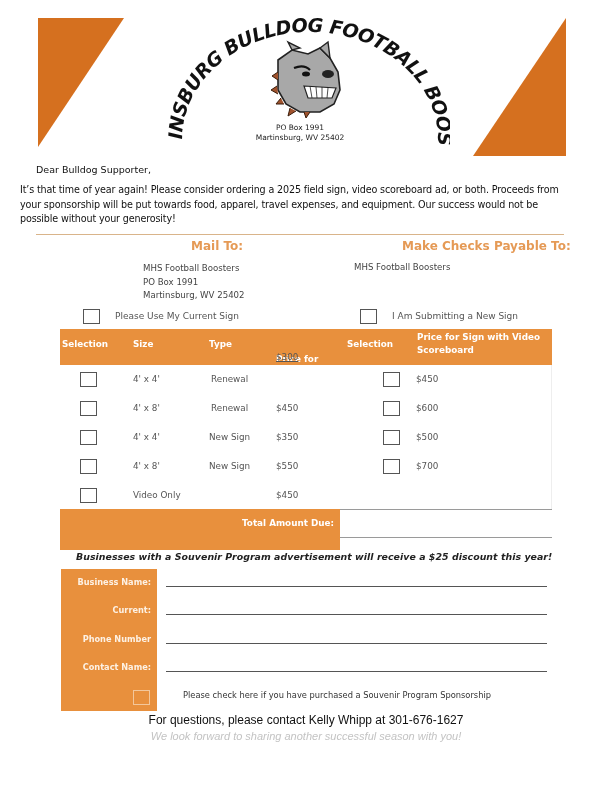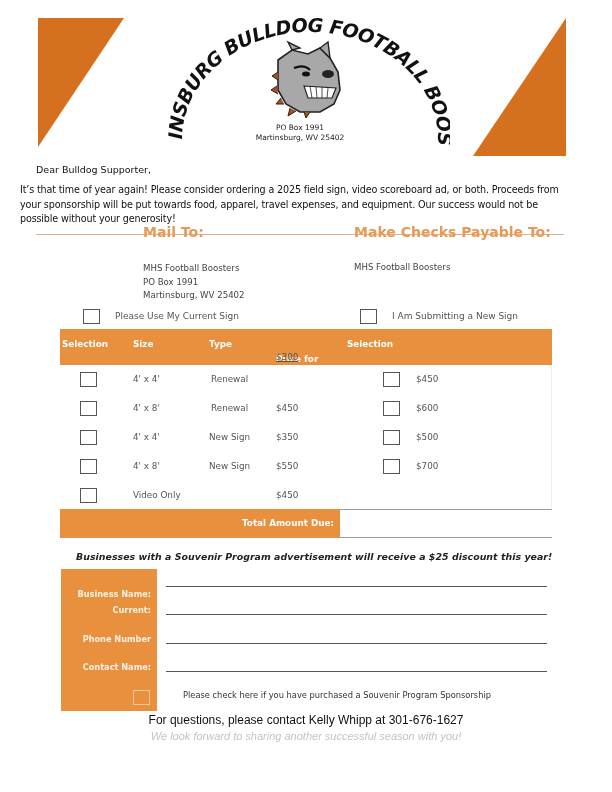--- a/index.html
+++ b/index.html
@@ -12,39 +12,39 @@
 
   .logo { position: absolute; left: 160px; top: 12px; width: 290px; height: 140px; }
   .logo svg { width: 100%; height: 100%; }
   .logo-addr { position: absolute; left: 230px; top: 123px; width: 140px; text-align: center; font-family: "DejaVu Sans", sans-serif; font-size: 7.5px; line-height: 10px; color: #222; }
 
   .greeting { position: absolute; left: 36px; top: 164px; font-family: "DejaVu Sans", sans-serif; font-size: 9.5px; color: #111; }
   .intro { position: absolute; left: 20px; top: 183px; width: 540px; font-family: "DejaVu Sans", sans-serif; font-size: 9.6px; line-height: 14.5px; color: #111; letter-spacing: -0.15px; }
 
   .divider { position: absolute; left: 36px; top: 234px; width: 528px; height: 1px; background: #d9b48a; }
 
-  .mail-label, .payable-label { position: absolute; top: 224px; font-family: "DejaVu Sans", sans-serif; font-size: 14px; font-weight: bold; color: #e59a56; }
+  .mail-label, .payable-label { position: absolute; top: 239px; font-family: "DejaVu Sans", sans-serif; font-size: 12px; font-weight: bold; color: #e59a56; margin-left: 48px; }
   .mail-label { left: 143px; }
   .payable-label { left: 354px; }
   .mail-addr { position: absolute; left: 143px; top: 262px; font-family: "DejaVu Sans", sans-serif; font-size: 8.6px; line-height: 13.5px; color: #444; }
   .payable-addr { position: absolute; left: 354px; top: 262px; font-family: "DejaVu Sans", sans-serif; font-size: 8.6px; color: #444; }
 
   .cb { position: absolute; width: 17px; height: 15px; border: 1.3px solid #555; background: #fff; }
   .opt-label { position: absolute; font-family: "DejaVu Sans", sans-serif; font-size: 9px; color: #555; }
 
   .thead { position: absolute; left: 60px; top: 329px; width: 492px; height: 36px; background: #e8903d; }
   .th { position: absolute; color: #fff; font-family: "DejaVu Sans", sans-serif; font-weight: bold; font-size: 8.8px; line-height: 13px; }
 
   .cell { position: absolute; font-family: "DejaVu Sans", sans-serif; font-size: 8.8px; color: #555; }
 
   .table-right-border { position: absolute; left: 551px; top: 365px; width: 1px; height: 145px; background: #eeeeee; }
   .table-bottom-line-left { position: absolute; left: 60px; top: 509px; width: 280px; height: 2px; background: #e8903d; }
   .table-bottom-line-right { position: absolute; left: 340px; top: 509px; width: 212px; height: 1px; background: #9a9a9a; }
 
-  .total-bar { position: absolute; left: 60px; top: 510px; width: 280px; height: 28px; background: #e8903d; }
+  .total-bar { position: absolute; left: 60px; top: 510px; width: 280px; height: 40px; background: #e8903d; }
   .total-label { position: absolute; right: 6px; top: 8px; color: #fff; font-family: "DejaVu Sans", sans-serif; font-weight: bold; font-size: 8.8px; }
   .total-field { position: absolute; left: 340px; top: 510px; width: 212px; height: 28px; border-bottom: 1px solid #9a9a9a; background: #fff; }
 
   .discount { position: absolute; left: 76px; top: 551px; font-family: "DejaVu Sans", sans-serif; font-weight: bold; font-style: italic; font-size: 9.4px; color: #222; letter-spacing: 0.05px; }
 
   .biz-panel { position: absolute; left: 61px; top: 569px; width: 96px; height: 142px; background: #e8903d; }
   .biz-label { position: absolute; right: 6px; font-family: "DejaVu Sans", sans-serif; font-weight: bold; font-size: 8.2px; color: #fdf1e4; }
   .biz-cb { position: absolute; left: 72px; top: 121px; width: 17px; height: 15px; border: 1.2px solid #f3c79b; }
   .biz-line { position: absolute; left: 166px; width: 381px; height: 1px; background: #555; }
   .souvenir-check-label { position: absolute; left: 166px; top: 690px; font-family: "DejaVu Sans", sans-serif; font-size: 8.3px; color: #333; margin-left: 17px; }
@@ -106,20 +106,24 @@
 
 <div class="thead">
   <div class="th" style="left:2px; top:9px;">Selection</div>
   <div class="th" style="left:73px; top:9px;">Size</div>
   <div class="th" style="left:149px; top:9px;">Type</div>
   <div class="th" style="left:216px; top:2px;margin-top:22px;">
     <div>Price for</div>
     <div>Sign Only</div>
   </div>
   <div class="th" style="left:287px; top:9px;">Selection</div>
+  <div class="th" style="left:357px; top:2px;">
+    <div>Price for Sign with Video</div>
+    <div>Scoreboard</div>
+  </div>
 </div>
 
 <div>
   <div>
     <div class="cb" style="left:80px; top:372px;"></div>
     <div class="cell" style="left:133px; top:374px;">4' x 4'</div>
     <div class="cell" style="left:211px; top:374px;">Renewal</div>
     <div class="cell" style="left:276px; top:352px;text-decoration:underline;">$300</div>
     <div class="cb" style="left:383px; top:372px;"></div>
     <div class="cell" style="left:416px; top:374px;">$450</div>
@@ -160,21 +164,21 @@
 <div class="table-bottom-line-right"></div>
 
 <div class="total-bar">
   <div class="total-label">Total Amount Due:</div>
 </div>
 <div class="total-field"></div>
 
 <div class="discount">Businesses with a Souvenir Program advertisement will receive a $25 discount this year!</div>
 
 <div class="biz-panel">
-  <div class="biz-label" style="top:20px;">Business Name:</div>
+  <div class="biz-label" style="top:8px;">Business Name:</div>
   <div class="biz-label" style="top:36px;">Current:</div>
   <div class="biz-label" style="top:65px;">Phone Number</div>
   <div class="biz-label" style="top:93px;">Contact Name:</div>
   <div class="biz-cb"></div>
 </div>
 
 <div class="biz-line" style="top:586px;"></div>
 <div class="biz-line" style="top:614px;"></div>
 <div class="biz-line" style="top:643px;"></div>
 <div class="biz-line" style="top:671px;"></div>

